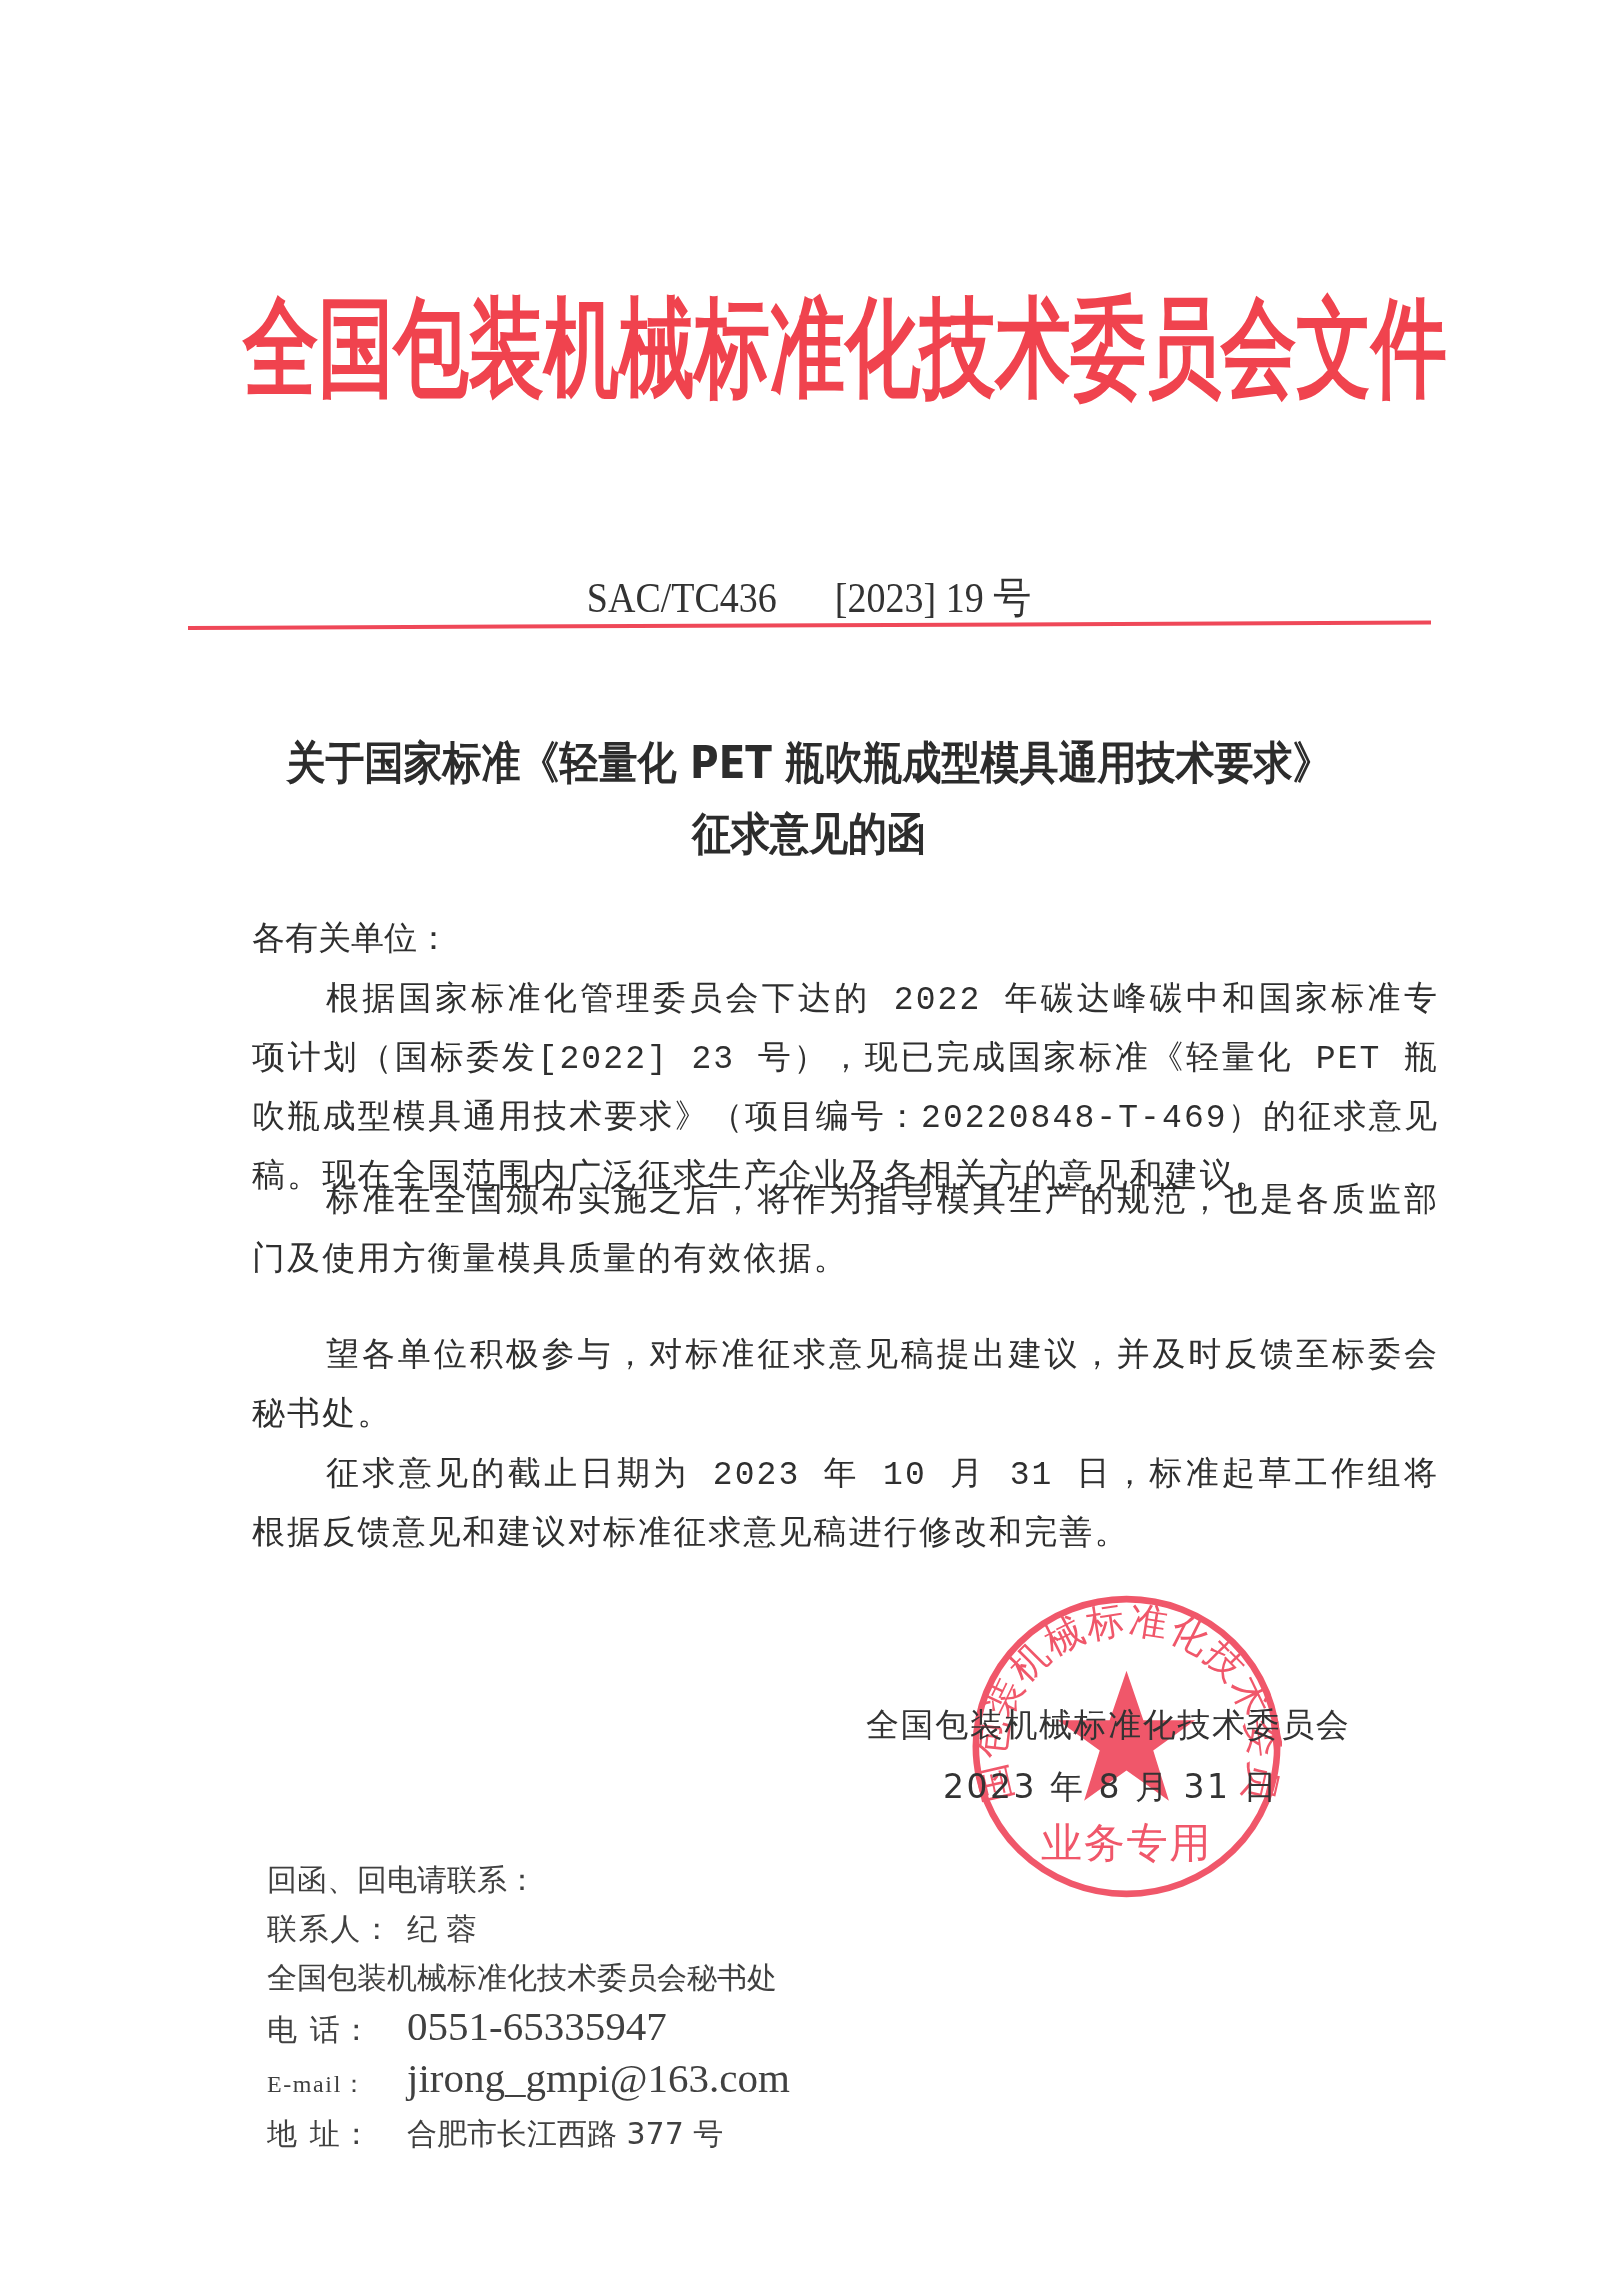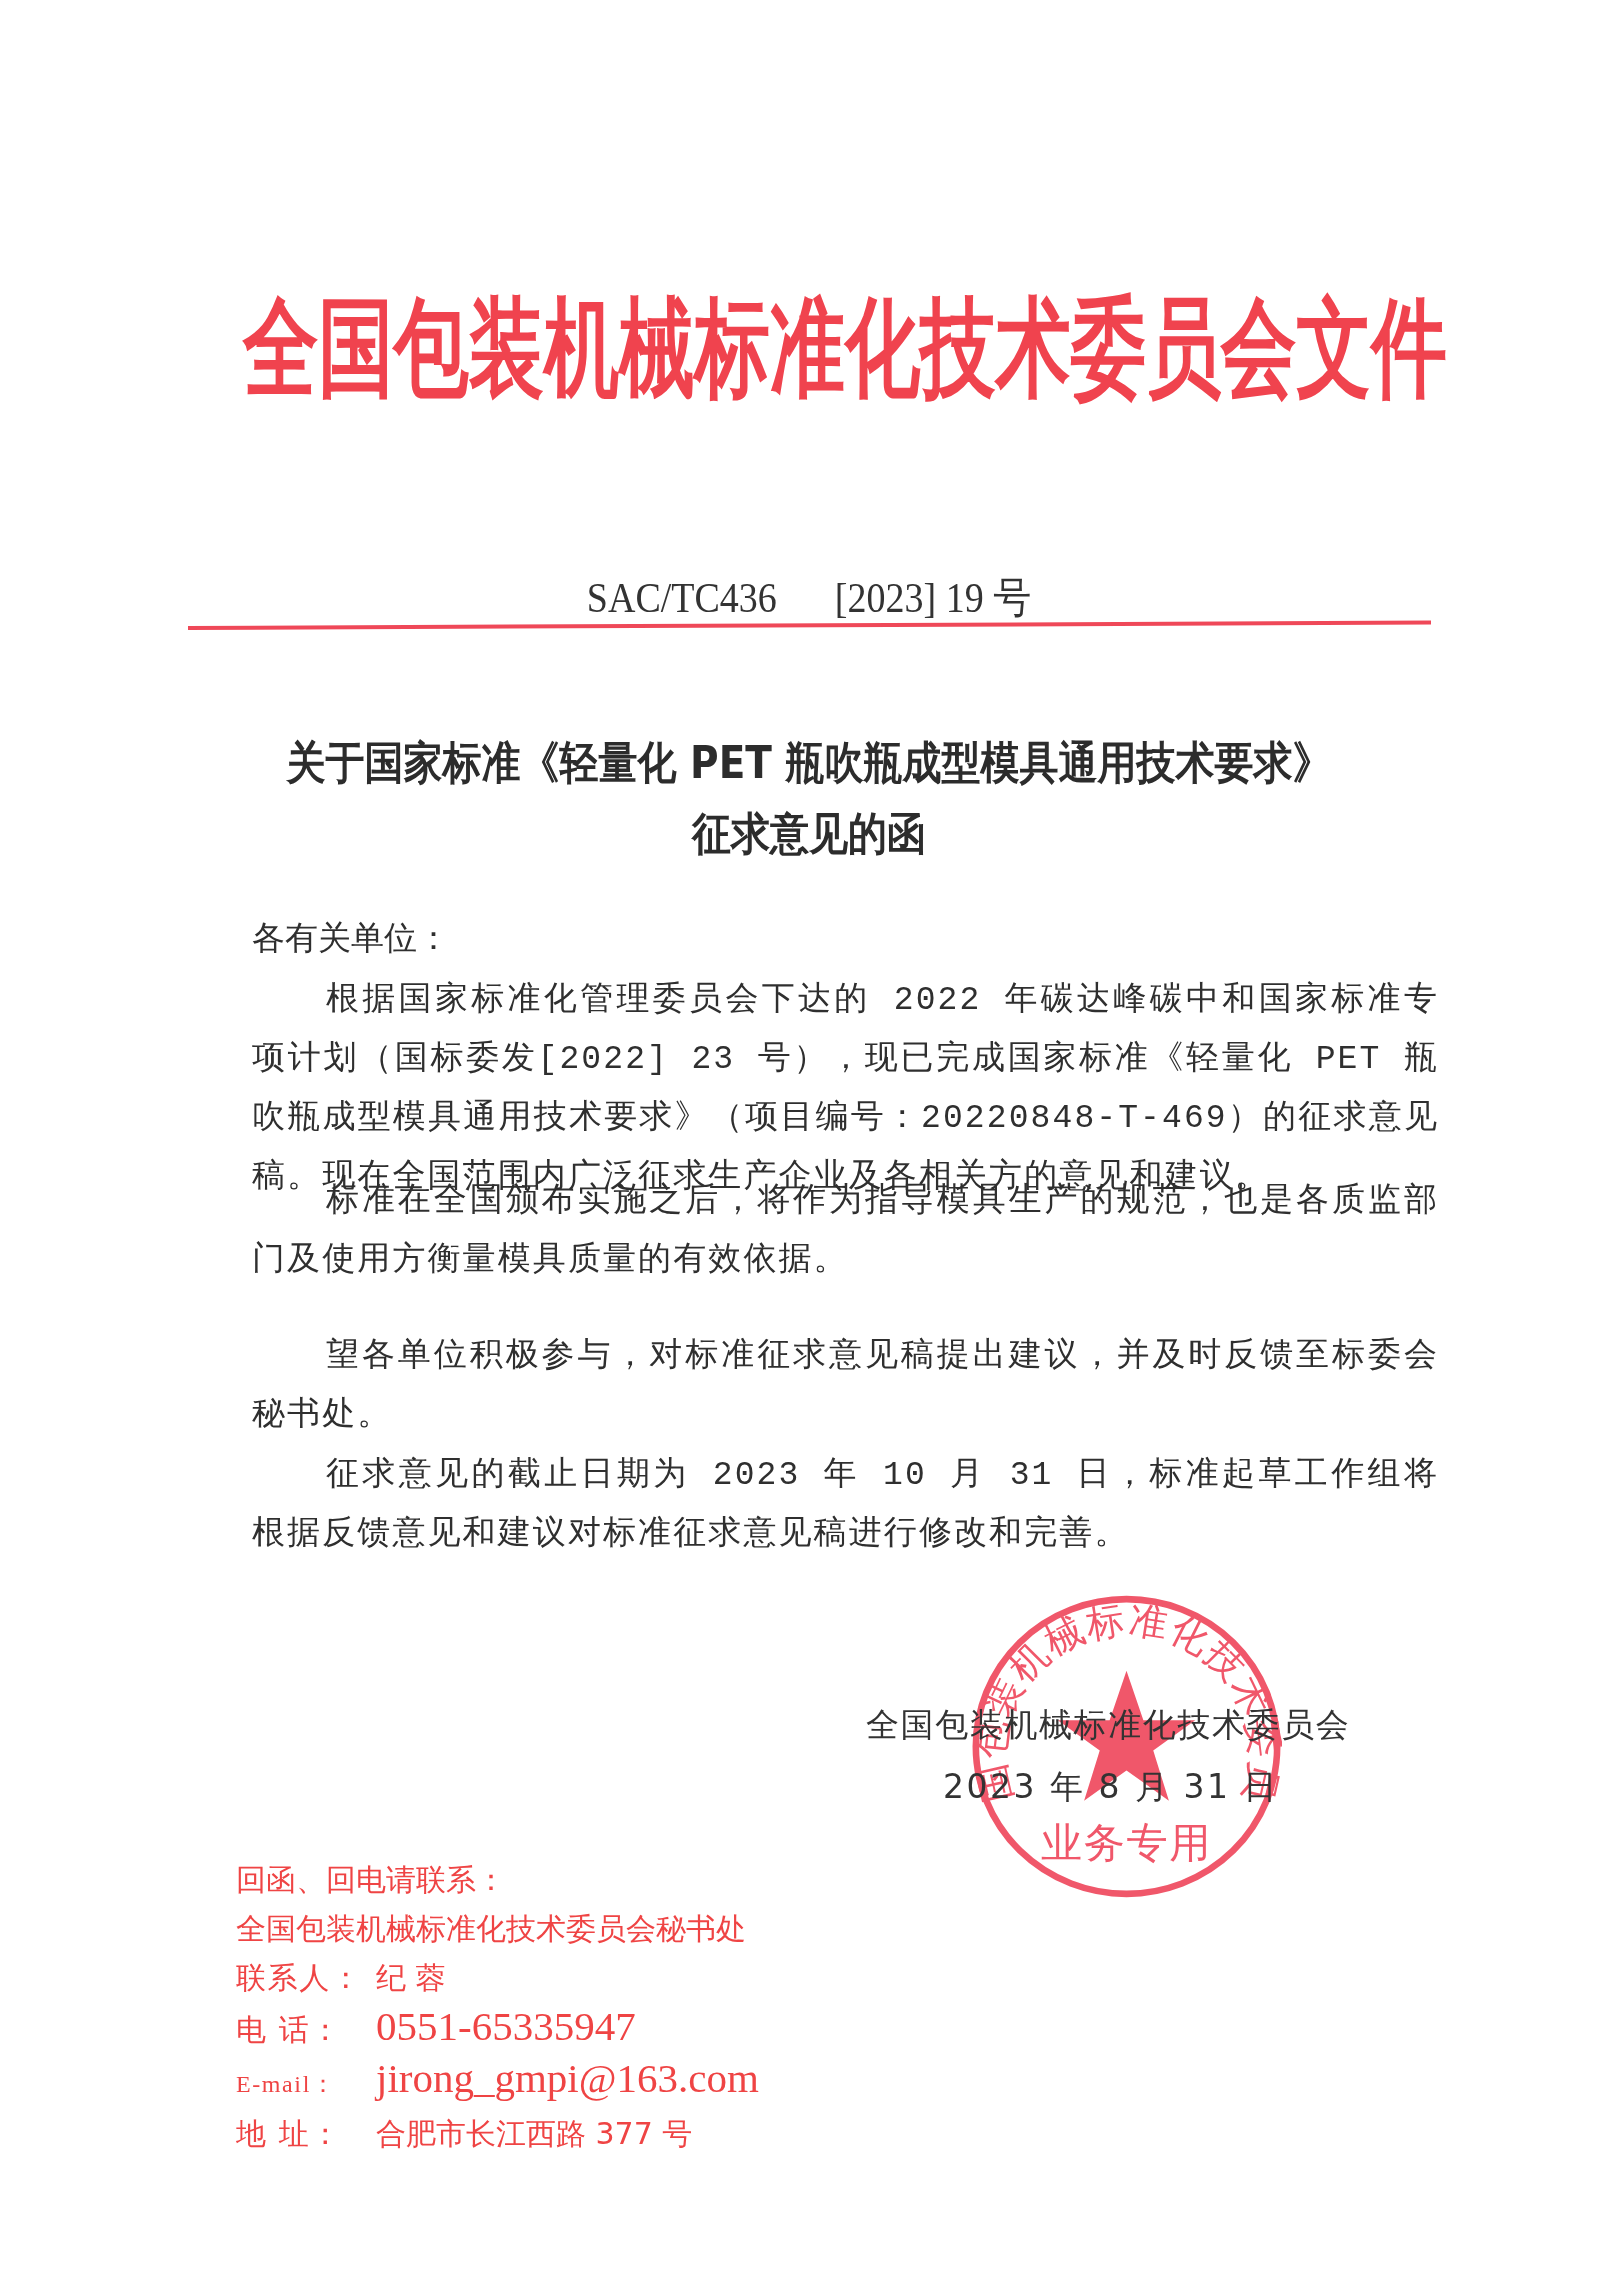--- a/index.html
+++ b/index.html
@@ -86,24 +86,24 @@
     .sign-date { left: 943px; top: 1765px; letter-spacing: 2.5px; }
 
     .seal {
       left: 971px; top: 1595px; width: 311px; height: 303px;
       z-index: 2;
       opacity: 0.88;
       mix-blend-mode: multiply;
     }
 
     .contact {
-      left: 236px; top: 1855px;
+      left: 267px; top: 1855px;
       font-family: "DejaVu Sans", "Liberation Sans", sans-serif;
       font-size: 30px;
-      color: #ef4444;
+      color: #404040;
       line-height: 49px;
     }
     .contact .row { white-space: nowrap; }
     .contact .label { display: inline-block; width: 140px; letter-spacing: 1.6px; }
     .contact .val-serif { font-family: "Liberation Serif", "DejaVu Serif", serif; font-size: 41px; }
   </style>
 </head>
 <body>
 
 <div class="abs masthead">全国包装机械标准化技术委员会文件</div>
@@ -133,24 +133,24 @@
   </text>
   <polygon points="188.5,92 209,152 272,152 221,189 240,250 188.5,213 137,250 156,189 105,152 168,152" fill="#ee3f55"></polygon>
   <text x="188.5" y="318" text-anchor="middle" font-family="DejaVu Sans, Liberation Sans, sans-serif" font-size="50" fill="#ee3f55" letter-spacing="2">业务专用</text>
 </svg>
 
 <div class="abs sign sign-org">全国包装机械标准化技术委员会</div>
 <div class="abs sign sign-date">2023 年 8 月 31 日</div>
 
 <div class="abs contact">
   <div class="row">回函、回电请联系：</div>
-  <div class="row">全国包装机械标准化技术委员会秘书处</div>
   <div class="row">
     <span class="label">联系人：</span><span>纪  蓉</span>
   </div>
+  <div class="row">全国包装机械标准化技术委员会秘书处</div>
   <div class="row">
     <span class="label">电  话：</span><span class="val-serif">0551-65335947</span>
   </div>
   <div class="row">
     <span class="label val-serif" style="font-size:24px;">E-mail：</span><span class="val-serif">jirong_gmpi@163.com</span>
   </div>
   <div class="row">
     <span class="label">地  址：</span><span>合肥市长江西路 377 号</span>
   </div>
 </div>

